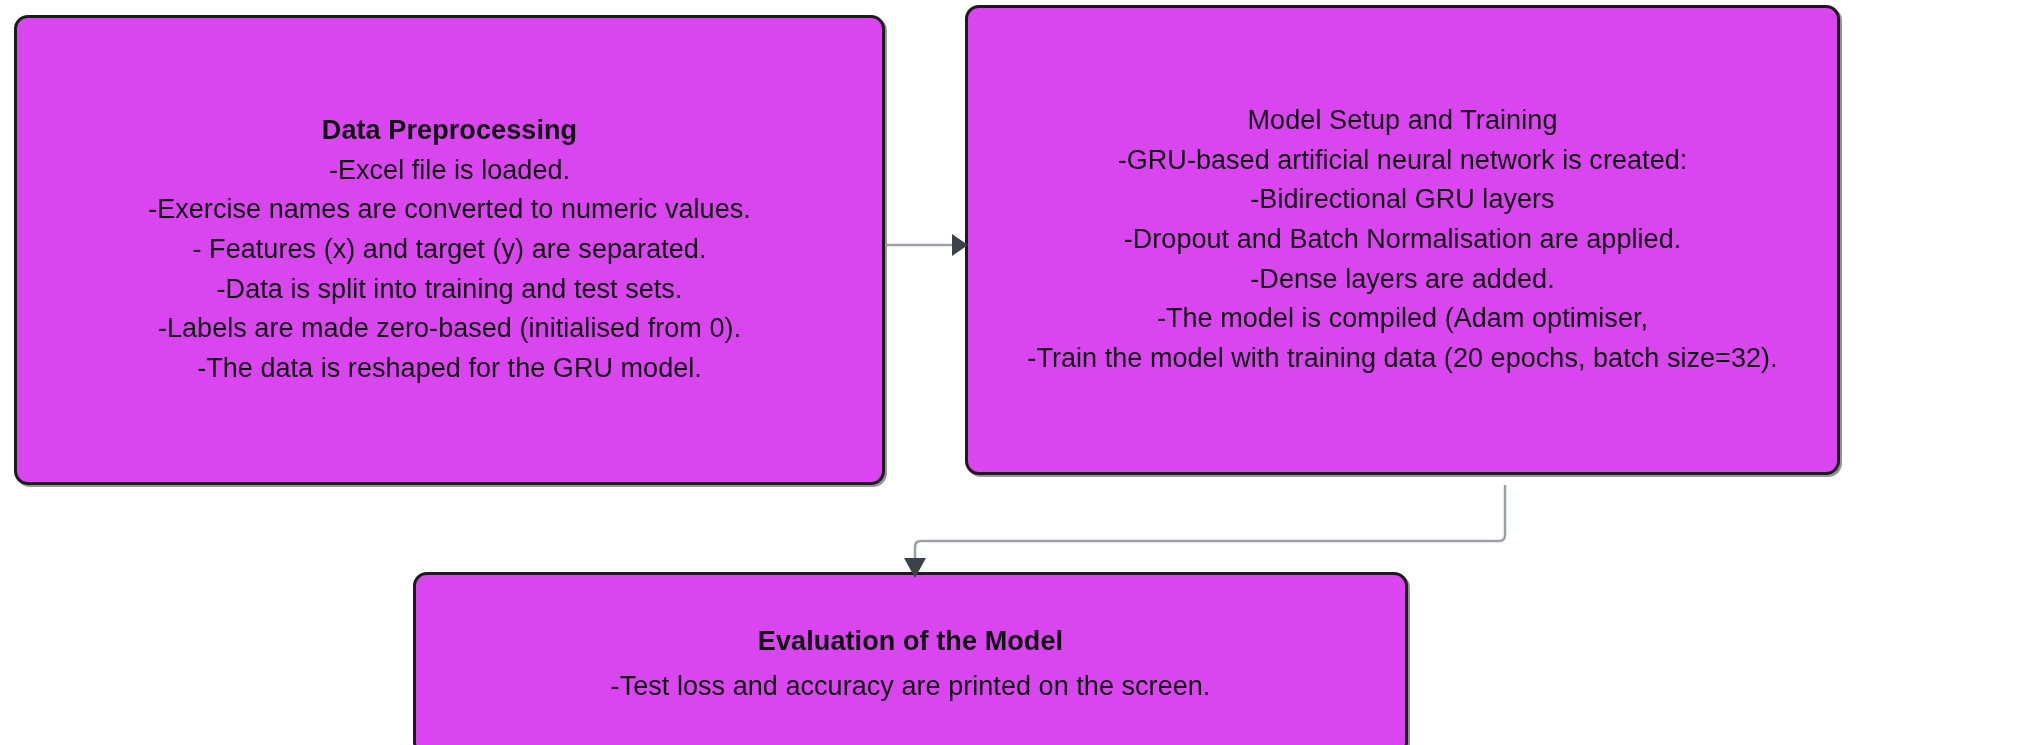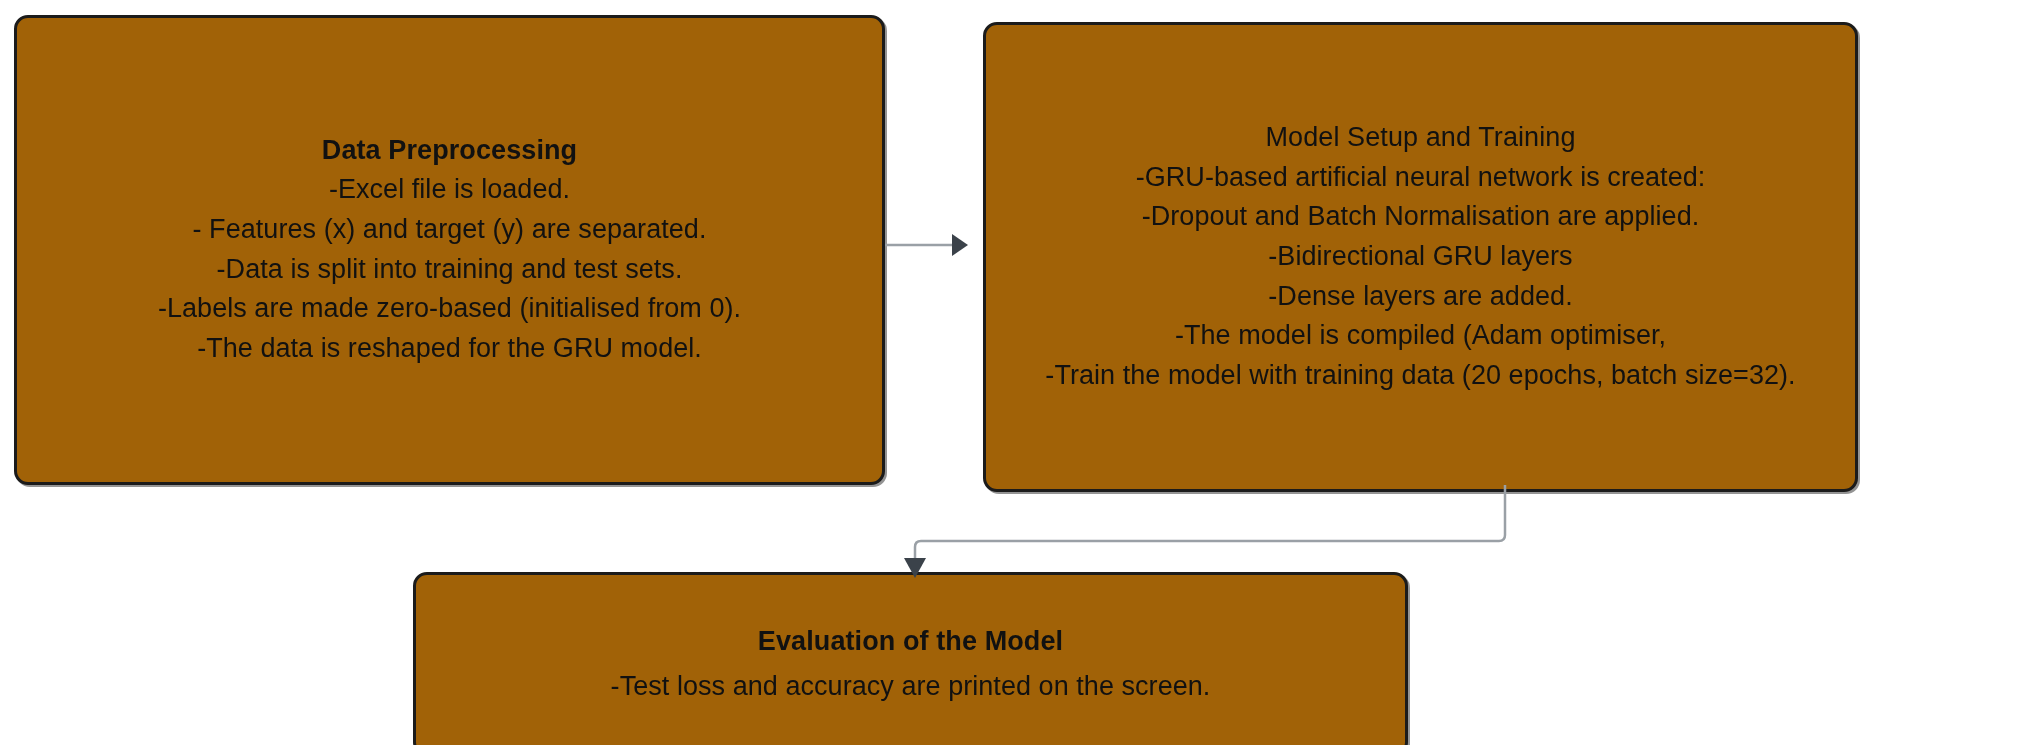--- a/index.html
+++ b/index.html
@@ -15,21 +15,21 @@
     position: relative;
     width: 2033px;
     height: 745px;
     background: #ffffff;
     overflow: hidden;
   }
 
   .node {
     position: absolute;
     box-sizing: border-box;
-    background: #a16207;
+    background: #d946ef;
     border: 3px solid #1b1b1b;
     border-radius: 14px;
     box-shadow: 2px 2px 0 0 rgba(60,60,60,0.55);
     display: flex;
     flex-direction: column;
     align-items: center;
     justify-content: center;
     padding: 8px 14px;
   }
 
@@ -60,22 +60,22 @@
     white-space: nowrap;
     letter-spacing: 0.05px;
   }
 
   
   #node-preprocessing {
     left: 14px;  top: 15px;
     width: 871px; height: 470px;
   }
   #node-model {
-    left: 965px; top: 22px;
-    width: 875px; height: 470px; margin-left: 18px;
+    left: 965px; top: 5px;
+    width: 875px; height: 470px;
   }
   #node-evaluation {
     left: 413px; top: 572px;
     width: 995px; height: 184px; gap: 6px;
   }
 
   
   .connector {
     position: absolute;
     left: 0; top: 0;
@@ -96,33 +96,34 @@
 </style>
 </head>
 <body>
 
 <div id="canvas">
 
   <div class="node" id="node-preprocessing">
     <div class="node-title">Data Preprocessing</div>
     <div class="node-lines">
       <div class="node-line">-Excel file is loaded.</div>
+      <div class="node-line">-Exercise names are converted to numeric values.</div>
       <div class="node-line">- Features (x) and target (y) are separated.</div>
       <div class="node-line">-Data is split into training and test sets.</div>
       <div class="node-line">-Labels are made zero-based (initialised from 0).</div>
       <div class="node-line">-The data is reshaped for the GRU model.</div>
     </div>
   </div>
 
   <div class="node" id="node-model">
     <div class="node-title plain">Model Setup and Training</div>
     <div class="node-lines">
       <div class="node-line">-GRU-based artificial neural network is created:</div>
+      <div class="node-line">-Bidirectional GRU layers</div>
       <div class="node-line">-Dropout and Batch Normalisation are applied.</div>
-      <div class="node-line">-Bidirectional GRU layers</div>
       <div class="node-line">-Dense layers are added.</div>
       <div class="node-line">-The model is compiled (Adam optimiser,</div>
       <div class="node-line">-Train the model with training data (20 epochs, batch size=32).</div>
     </div>
   </div>
 
   <div class="node" id="node-evaluation">
     <div class="node-title">Evaluation of the Model</div>
     <div class="node-lines">
       <div class="node-line">-Test loss and accuracy are printed on the screen.</div>

